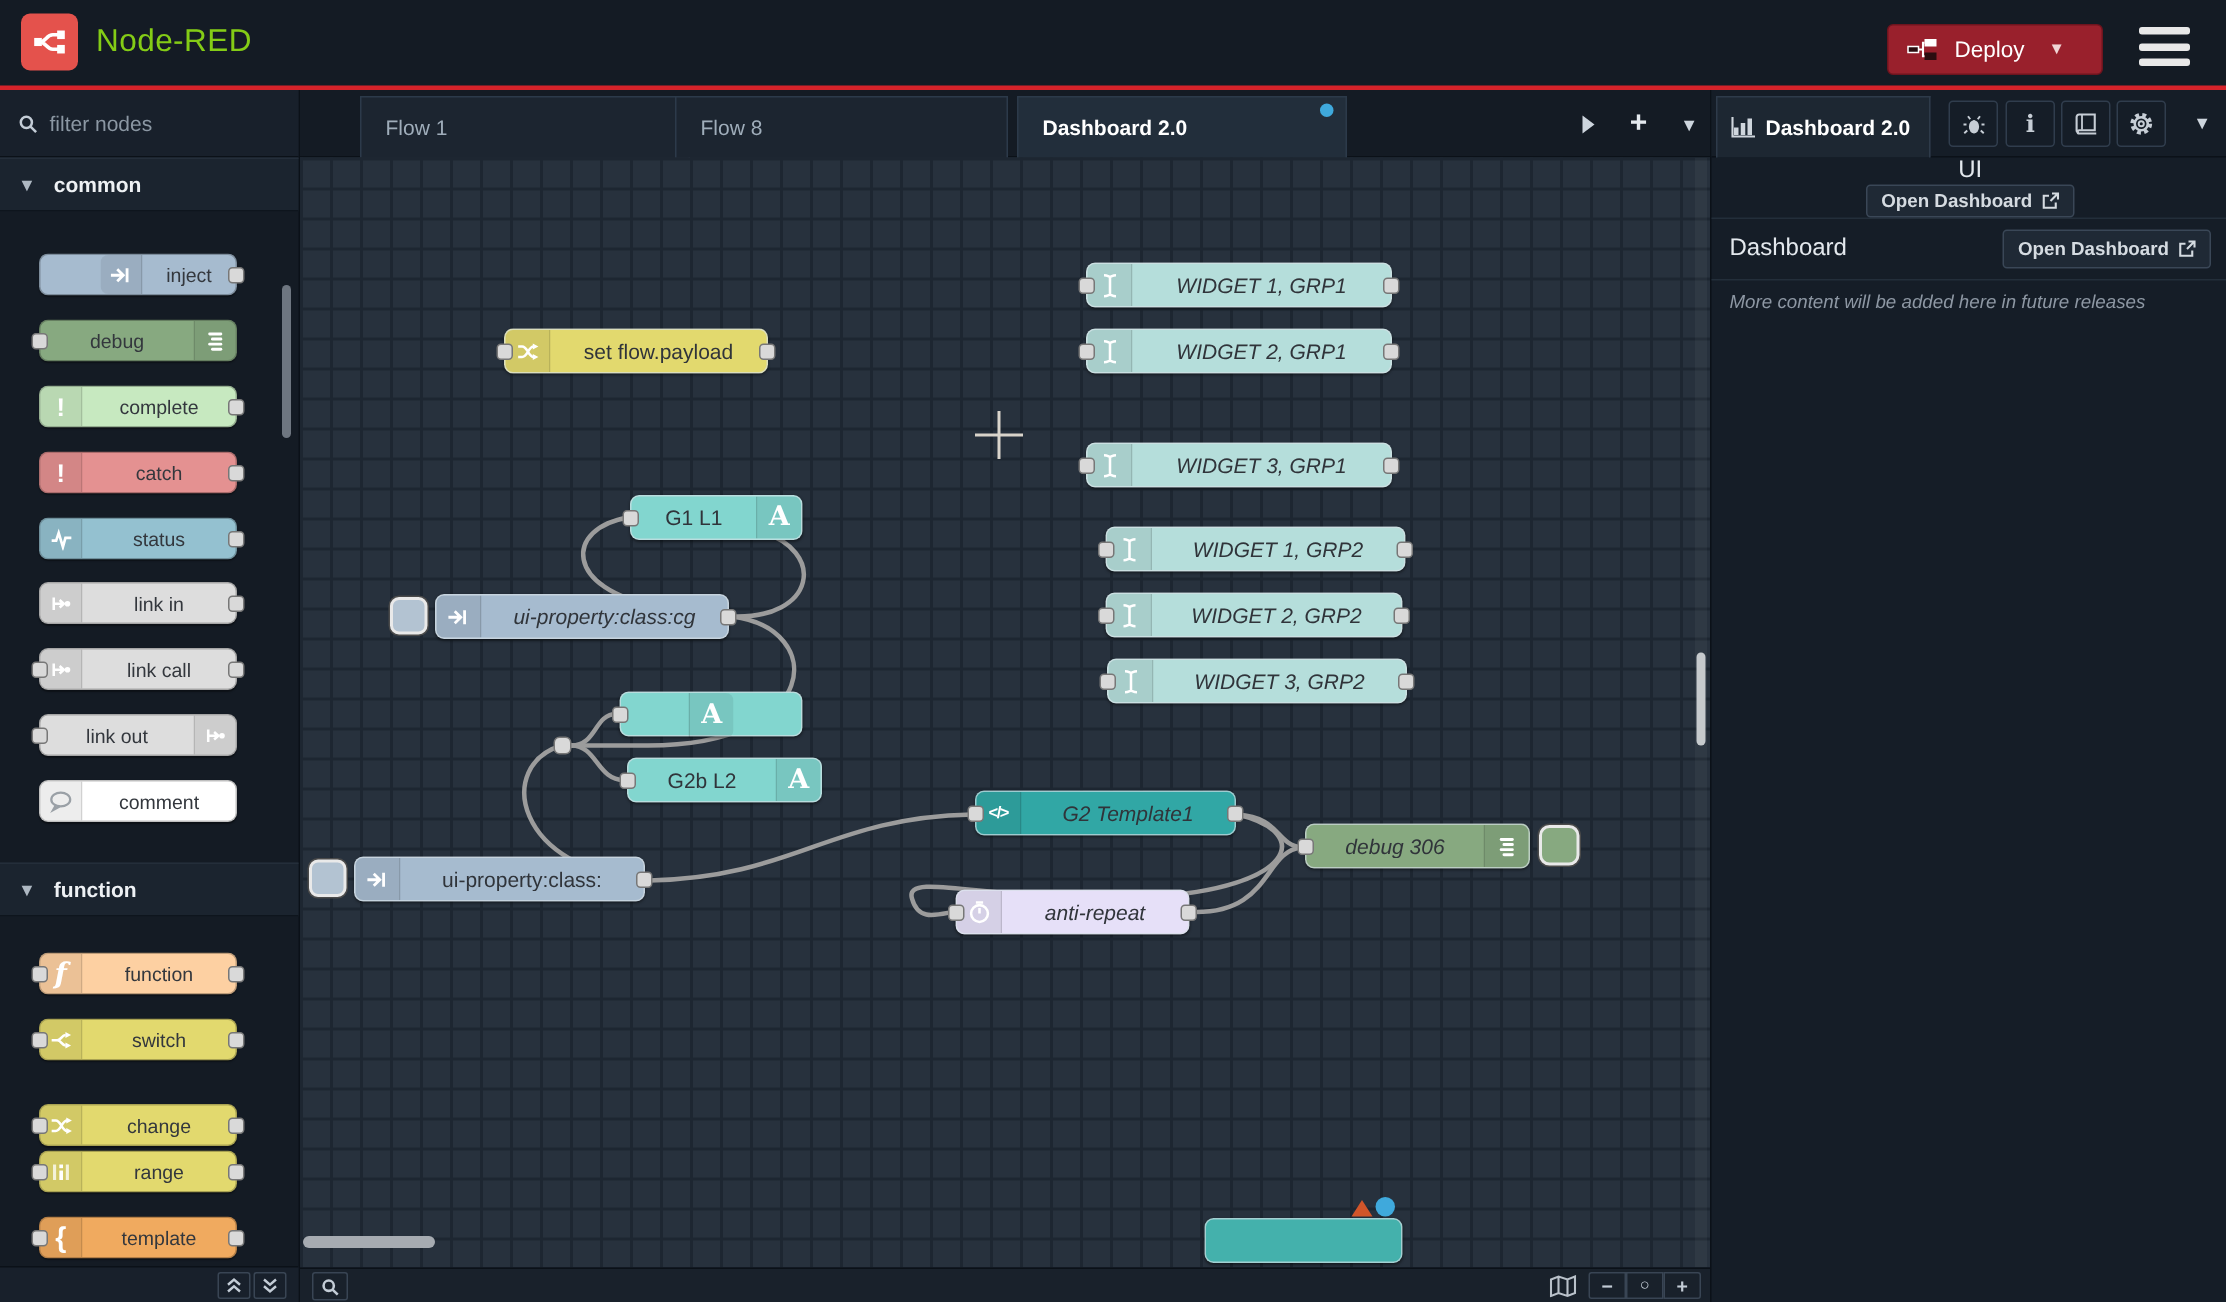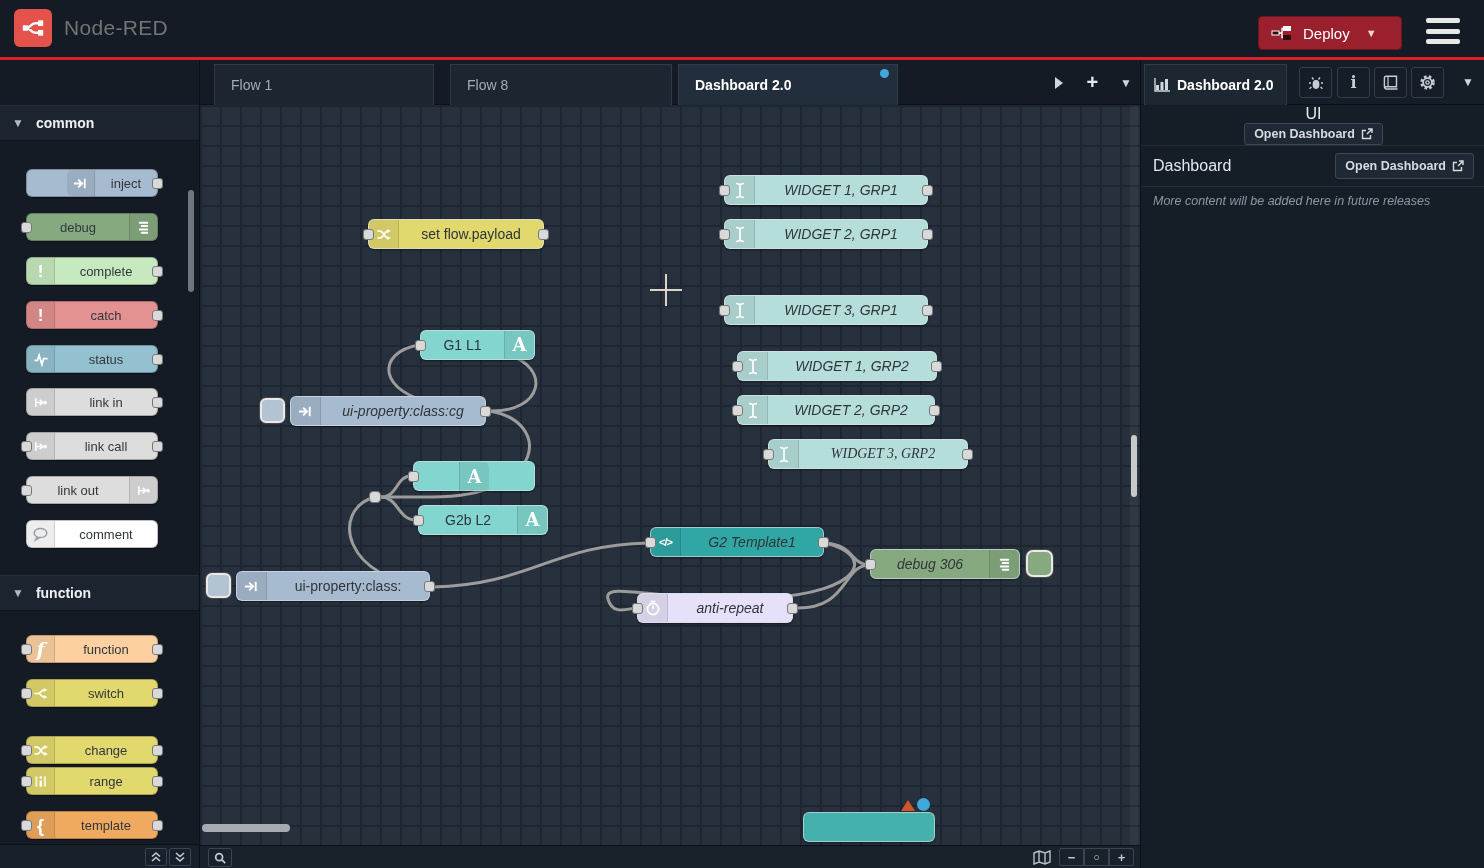--- a/index.html
+++ b/index.html
@@ -4,21 +4,21 @@
 <style>
   * { margin:0; padding:0; box-sizing:border-box; }
   html,body { background:#10161e; }
   body { font-family:"Liberation Sans", sans-serif; }
   .app { position:relative; width:1484px; height:868px; background:#161e28; overflow:hidden; }
 
   
   .header { position:absolute; left:0; top:0; width:1484px; height:57px; background:#141b24; }
   .redline { position:absolute; left:0; top:57px; width:1484px; height:3px; background:#d6232a; }
   .logo { position:absolute; left:14px; top:9px; width:38px; height:38px; border-radius:6px; background:#e4524c; display:flex; align-items:center; justify-content:center; }
-  .app-title { position:absolute; left:64px; top:16px; color:#737373; font-size:21px; letter-spacing:.3px; }
+  .app-title { position:absolute; left:64px; top:16px; color:#84cc16; font-size:21px; letter-spacing:.3px; }
   .deploy-btn { position:absolute; left:1258px; top:16px; width:144px; height:34px; background:#99202c; border:1px solid #6e141e; border-radius:4px; display:flex; align-items:center; color:#fff; font-size:15px; cursor:pointer; }
   .deploy-btn .dicon { margin:0 10px 0 12px; }
   .deploy-caret { margin-left:16px; font-size:11px; color:#f0d5d5; }
   .hamburger { position:absolute; left:1426px; top:18px; width:34px; height:26px; display:flex; flex-direction:column; justify-content:space-between; cursor:pointer; }
   .hamburger span { display:block; height:5px; border-radius:2px; background:#e8e8e8; }
 
   
   .main { position:absolute; left:0; top:60px; width:1484px; height:808px; display:flex; }
   .palette { position:relative; width:200px; height:808px; background:#141b24; border-right:1px solid #0b1118; }
   .center { position:relative; width:940px; height:808px; }
@@ -128,20 +128,27 @@
         <span></span>
         <span></span>
         <span></span>
       </div>
   </div>
   <div class="redline"></div>
 
   <div class="main">
 
     <div class="palette">
+      <div class="filter-row">
+        <svg class="icon-svg" width="13" height="13" viewBox="0 0 14 14">
+            <circle cx="6" cy="6" r="4" fill="none" stroke="#c3ccd6" stroke-width="1.8"></circle>
+            <path d="M9 9l4 4" stroke="#c3ccd6" stroke-width="1.8"></path>
+          </svg>
+        <span class="filter-ph">filter nodes</span>
+      </div>
       <div id="palette-body">
           <div class="cat-header" style="top: 45px;">
             <span class="cat-caret">▼</span>
             <span>common</span>
           </div>
           <div class="pal-item" style="top: 109px; background: rgb(166, 187, 207); padding-left: 40px;">
             <div class="icon-area ileft">
               <svg class="icon-svg" width="15" height="15" viewBox="0 0 16 16">
                 <path d="M1 8h8M5.5 3.8L9.8 8l-4.3 4.2" fill="none" stroke="#fff" stroke-width="2"></path>
                 <path d="M12.5 3v10" stroke="#fff" stroke-width="2"></path>
@@ -296,21 +303,21 @@
             <svg class="icon-svg" width="12" height="12" viewBox="0 0 12 12">
               <path d="M2 2l4 3.5L10 2M2 6.5L6 10l4-3.5" fill="none" stroke="#c3ccd6" stroke-width="1.6"></path>
             </svg>
           </div>
       </div>
     </div>
 
     <div class="center">
       <div class="tabbar">
         <div id="tabs">
-            <div class="flow-tab" style="left: 14px; width: 220px;">
+            <div class="flow-tab" style="left: 40px; width: 220px;">
               <span>Flow 1</span>
             </div>
             <div class="flow-tab" style="left: 250px; width: 222px;">
               <span>Flow 8</span>
             </div>
             <div class="flow-tab active" style="left: 478px; width: 220px;">
               <span>Dashboard 2.0</span>
               <div class="tab-dot"></div>
             </div>
           </div>
@@ -335,21 +342,21 @@
             <path d="M 181 392 C 198 392 198 415 216 415"></path>
             <path d="M 233 482 C 142 476 130 404 175 392"></path>
             <path d="M 233 482 C 330 480 352 440 448 438"></path>
             <path d="M 625 438 C 654 440 650 458 668 460"></path>
             <path d="M 625 438 C 676 450 664 487 566 493 C 470 499 402 474 408 494 C 412 509 424 505 435 503"></path>
             <path d="M 594 503 C 648 505 642 462 668 460"></path>
           </g>
         </svg>
 
         <div id="canvas-nodes">
-            <div class="node" style="left: 168px; top: 114px; width: 176px; background: rgb(226, 217, 110); justify-content: space-between;">
+            <div class="node" style="left: 136px; top: 114px; width: 176px; background: rgb(226, 217, 110); justify-content: space-between;">
               <div class="icon-area ileft">
                 <svg class="icon-svg" width="16" height="15" viewBox="0 0 16 16">
                   <path d="M1 4.3h2.8c4 0 4.4 7.4 8.2 7.4M1 11.7h2.8c4 0 4.4-7.4 8.2-7.4" fill="none" stroke="#fff" stroke-width="1.8"></path>
                   <path d="M11.4 2.2l4 2.1-4 2.1zM11.4 9.6l4 2.1-4 2.1z" fill="#fff"></path>
                 </svg>
               </div>
               <div class="nlabel">set flow.payload</div>
               <div class="port in"></div>
               <div class="port out"></div>
             </div>
@@ -428,21 +435,21 @@
             <div class="node" style="left: 537px; top: 290px; width: 198px; background: rgb(181, 222, 219);">
               <div class="icon-area ileft">
                 <svg class="icon-svg" width="14" height="17" viewBox="0 0 14 17">
                   <path d="M3 1.5c2.2 0 3.4 1 4 1 .6 0 1.8-1 4-1M3 15.5c2.2 0 3.4-1 4-1 .6 0 1.8 1 4 1M7 2.5v12" fill="none" stroke="#fff" stroke-width="1.7"></path>
                 </svg>
               </div>
               <div class="nlabel ital">WIDGET 2, GRP2</div>
               <div class="port in"></div>
               <div class="port out"></div>
             </div>
-            <div class="node" style="left: 568px; top: 334px; width: 200px; background: rgb(181, 222, 219); font-family: Liberation Serif, serif;">
+            <div class="node" style="left: 538px; top: 334px; width: 200px; background: rgb(181, 222, 219);">
               <div class="icon-area ileft">
                 <svg class="icon-svg" width="14" height="17" viewBox="0 0 14 17">
                   <path d="M3 1.5c2.2 0 3.4 1 4 1 .6 0 1.8-1 4-1M3 15.5c2.2 0 3.4-1 4-1 .6 0 1.8 1 4 1M7 2.5v12" fill="none" stroke="#fff" stroke-width="1.7"></path>
                 </svg>
               </div>
               <div class="nlabel ital">WIDGET 3, GRP2</div>
               <div class="port in"></div>
               <div class="port out"></div>
             </div>
             <div class="node" style="left: 450px; top: 422px; width: 174px; background: rgb(49, 167, 165);">

